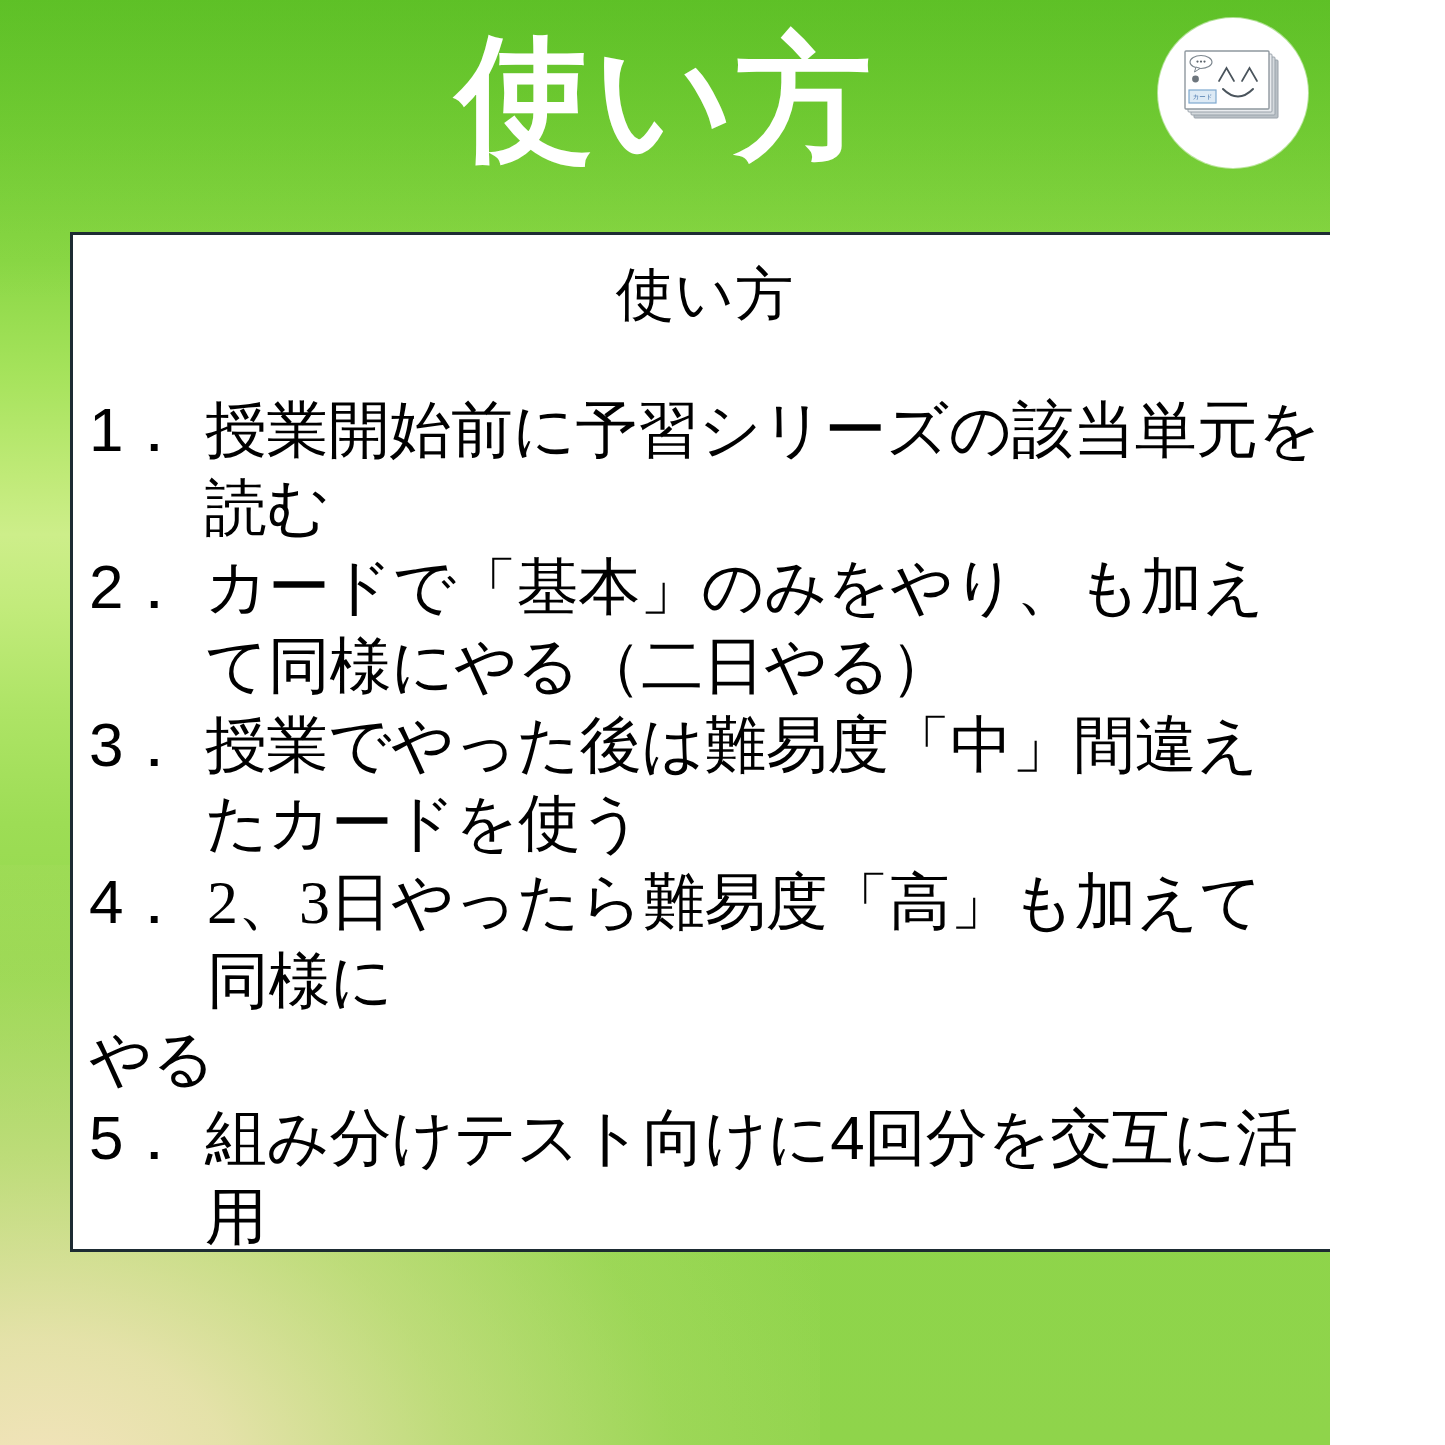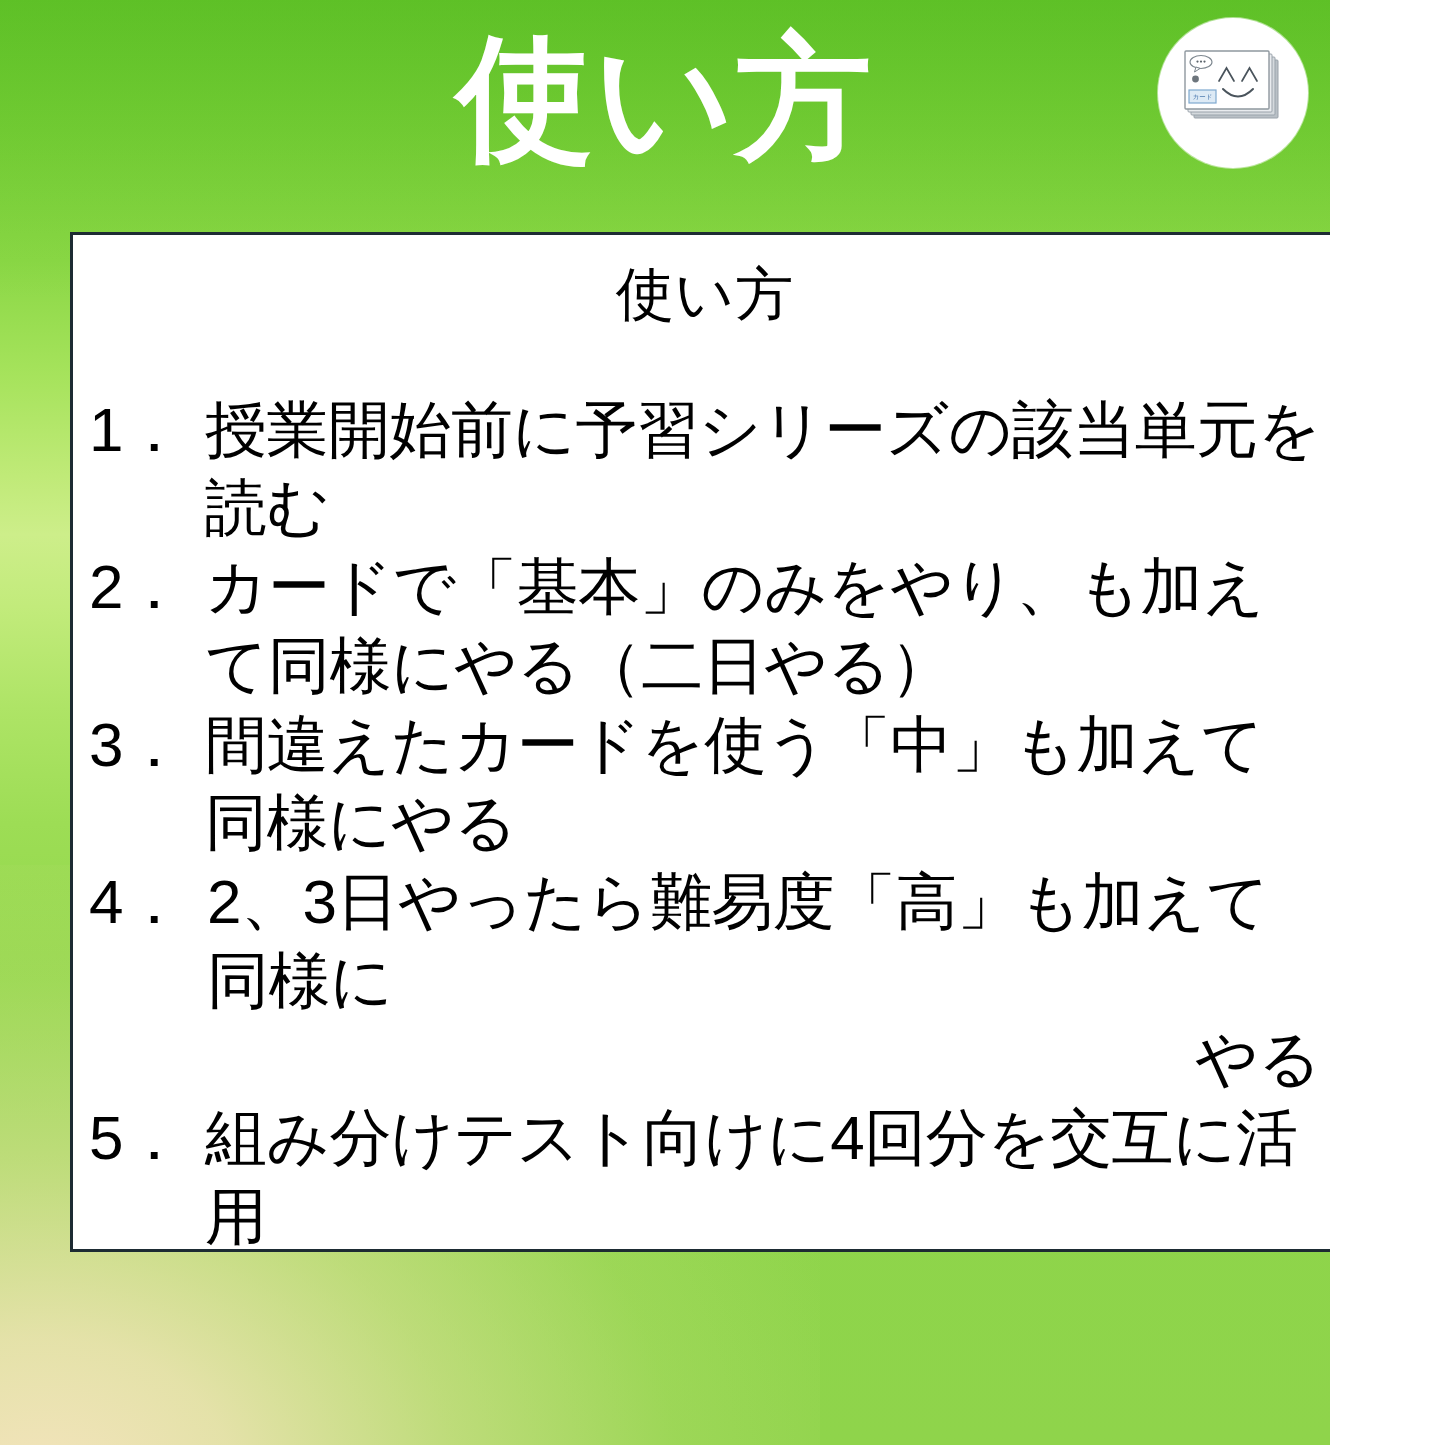--- a/index.html
+++ b/index.html
@@ -145,23 +145,24 @@
     margin-left: -2px;
   }
   
   .step.hanging .step-text {
     margin-left: -118px;
     padding-left: 118px;
     text-indent: 0;
   }
   .step.hanging .step-text > span {
     display: block;
+    font-family: Liberation Serif, serif;
   }
   .step.hanging .line-1 { margin-left: 0; }
-  .step.hanging .line-2 { margin-left: -118px; text-align: right; }
+  .step.hanging .line-2 { margin-left: -118px; }
 </style>
 </head>
 <body>
 
 <div id="slide">
 
   <div class="bg-base"></div>
   <div class="bg-top-sheen"></div>
   <div class="bg-corner-glow"></div>
 
@@ -201,21 +202,21 @@
       <li class="step">
         <span class="step-number">1．</span>
         <span class="step-text">授業開始前に予習シリーズの該当単元を読む</span>
       </li>
       <li class="step">
         <span class="step-number">2．</span>
         <span class="step-text">カードで「基本」のみをやり、も加えて同様にやる（二日やる）</span>
       </li>
       <li class="step">
         <span class="step-number">3．</span>
-        <span class="step-text">間違えたカードを使う「中」も加えて同様にやる</span>
+        <span class="step-text">授業でやった後は難易度「中」間違えたカードを使う</span>
       </li>
       <li class="step hanging">
         <span class="step-number">4．</span>
         <span class="step-text">
           <span class="line-1">2、3日やったら難易度「高」も加えて同様に</span>
           <span class="line-2">やる</span>
         </span>
       </li>
       <li class="step">
         <span class="step-number">5．</span>

